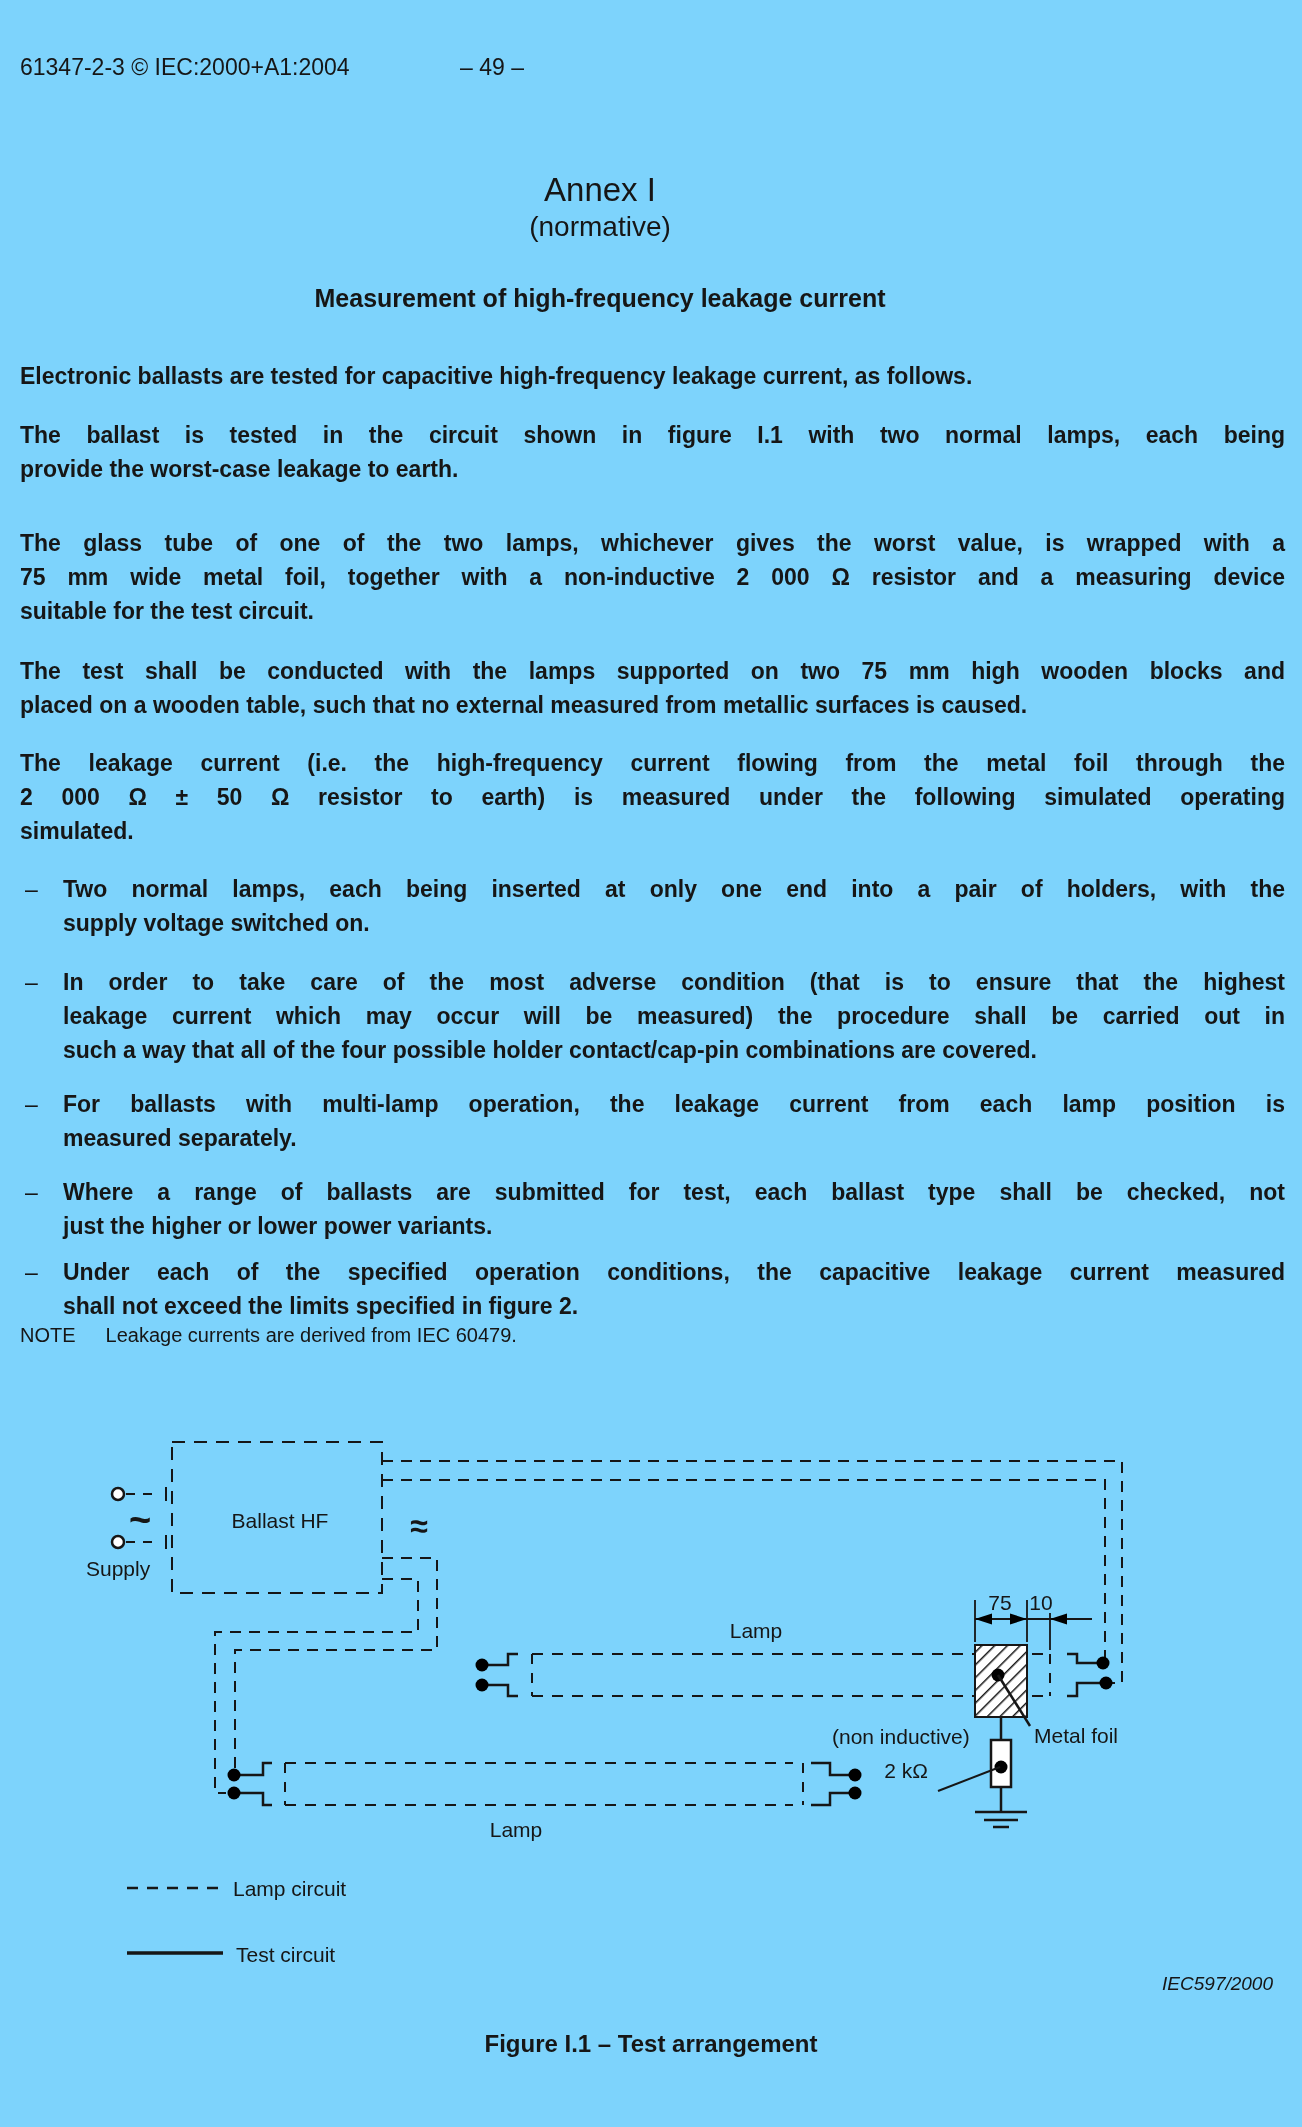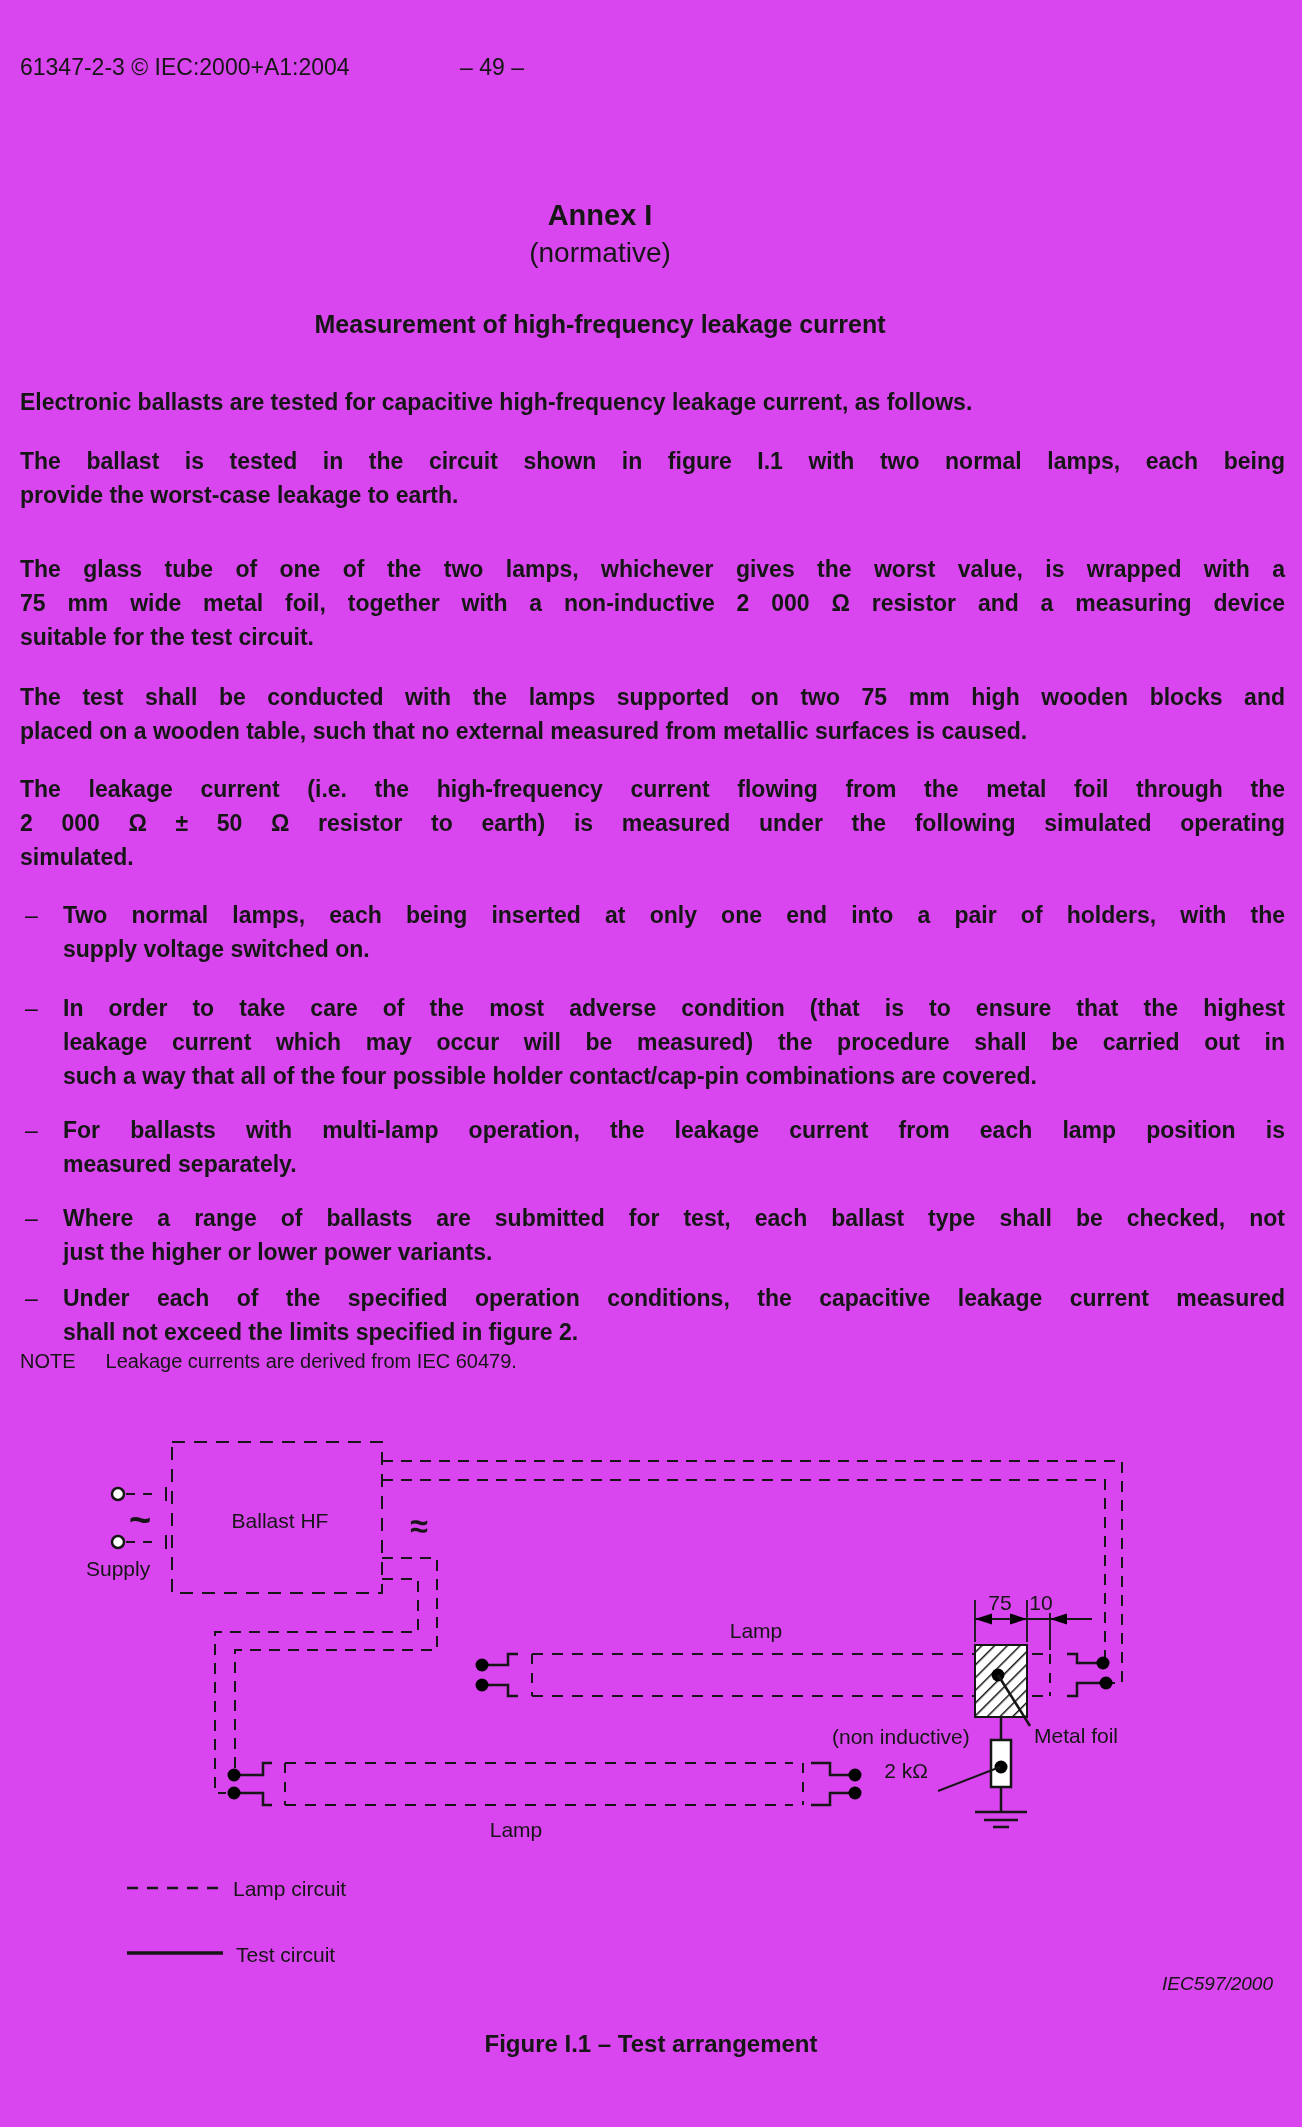--- a/index.html
+++ b/index.html
@@ -1,33 +1,33 @@
 <!DOCTYPE html>
 <html><head>
 <meta charset="utf-8">
 <style>
   html,body{margin:0;padding:0;background:#e8e8e8;}
   .page{
     position:relative;
     width:1302px;height:2127px;
     margin:0 auto;
-    background:#d946ef;
+    background:#7dd3fc;
     color:#161616;
     font-family:"Liberation Sans","DejaVu Sans",sans-serif;
     overflow:hidden;
   }
   .content{
     position:absolute;left:0;top:0;right:0;
     padding:52px 17px 0 20px;
   }
   .header-row{position:relative;height:30px;font-size:23px;line-height:30px;}
   .doc-ref{position:absolute;left:0;top:0;}
   .page-num{position:absolute;left:440px;top:0;}
   .center-block{width:1160px;text-align:center;}
-  .h-annex{margin-top:118px;font-size:29px;font-weight:bold;line-height:31px;}
+  .h-annex{margin-top:92px;font-size:33px;font-weight:normal;line-height:31px;}
   .h-norm{margin-top:7px;font-size:28px;line-height:30px;}
   .h-title{margin-top:40px;font-size:25px;font-weight:bold;line-height:32px;}
   .para{margin:0;}
   .p1{margin-top:45px;}
   .p2{margin-top:25px;}
   .p3{margin-top:40px;}
   .p4{margin-top:26px;}
   .p5{margin-top:24px;}
   .jl{font-size:23px;line-height:34px;text-align:justify;text-align-last:justify;white-space:normal;font-weight:bold;}
   .jl.last{text-align-last:left;}

